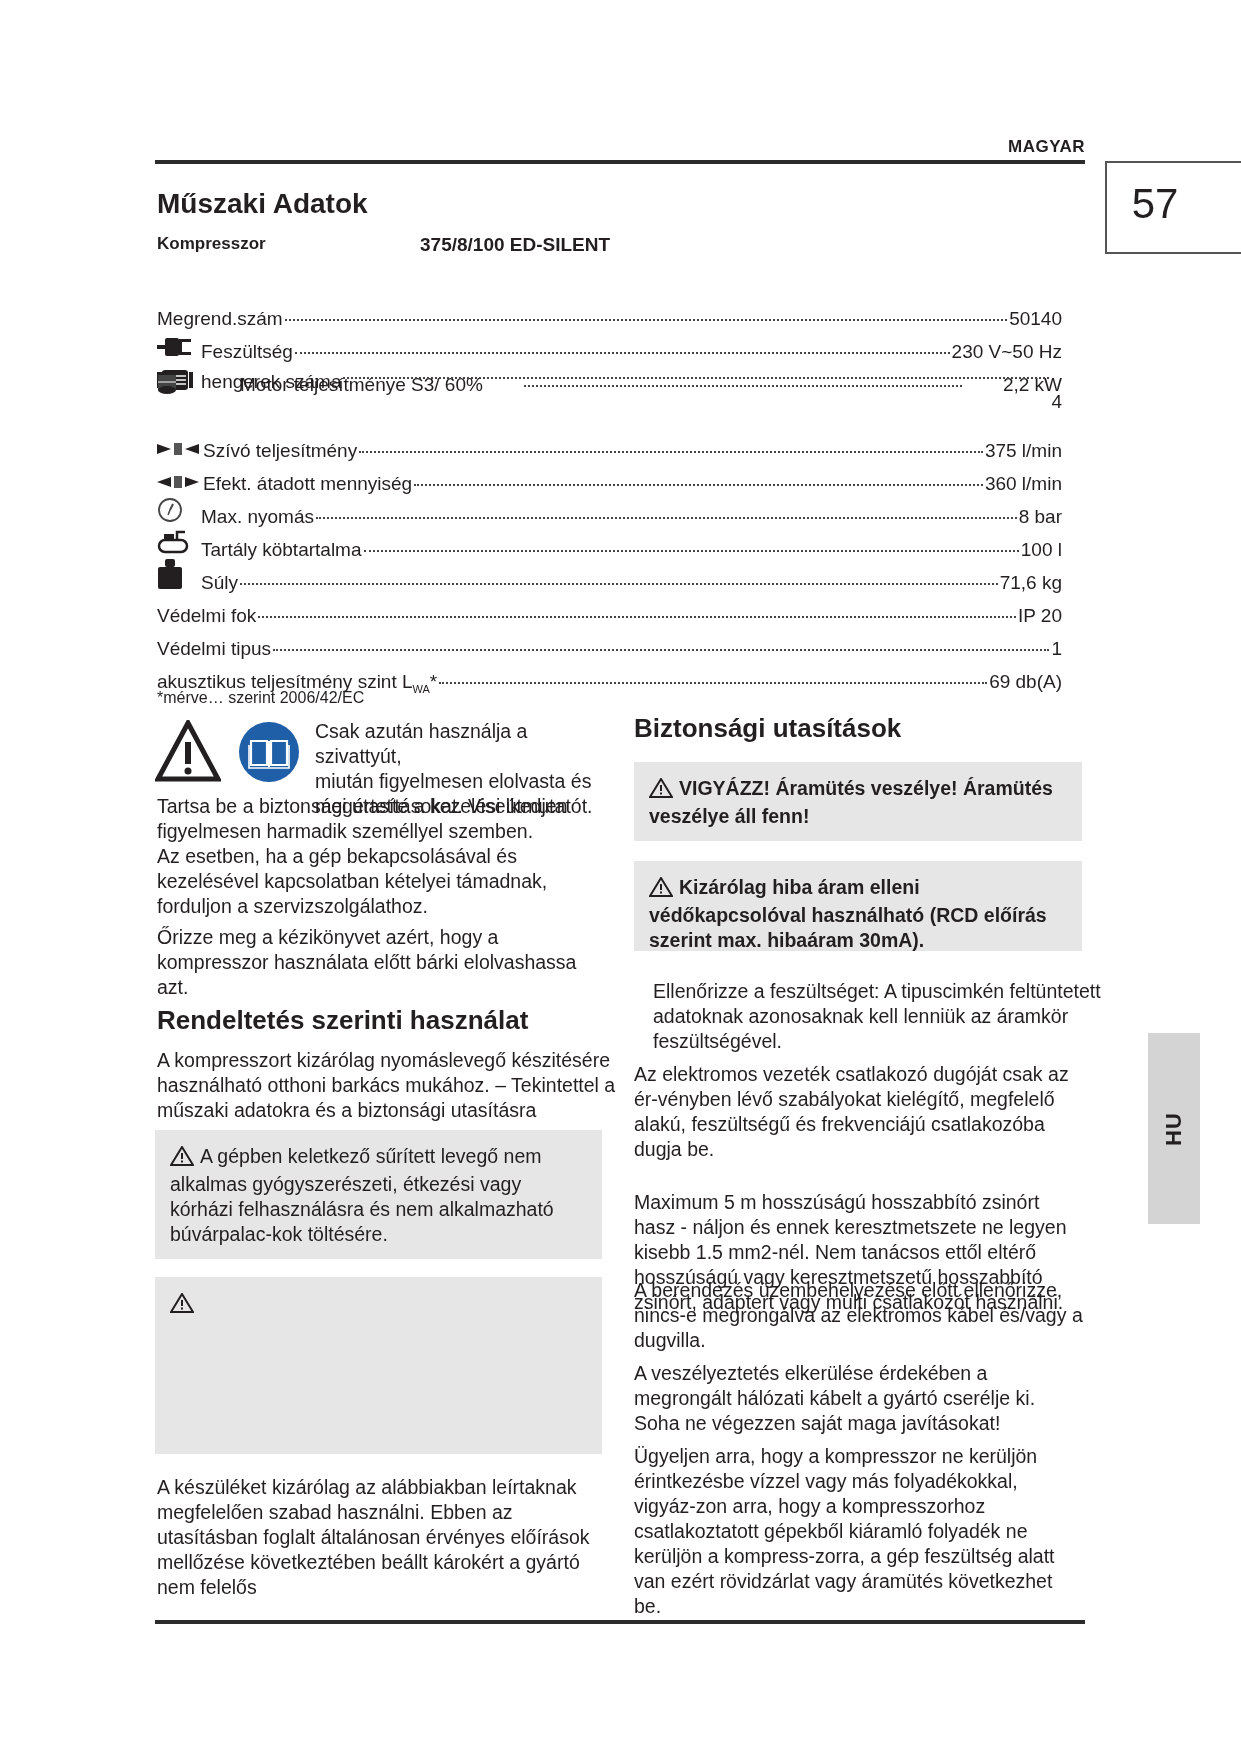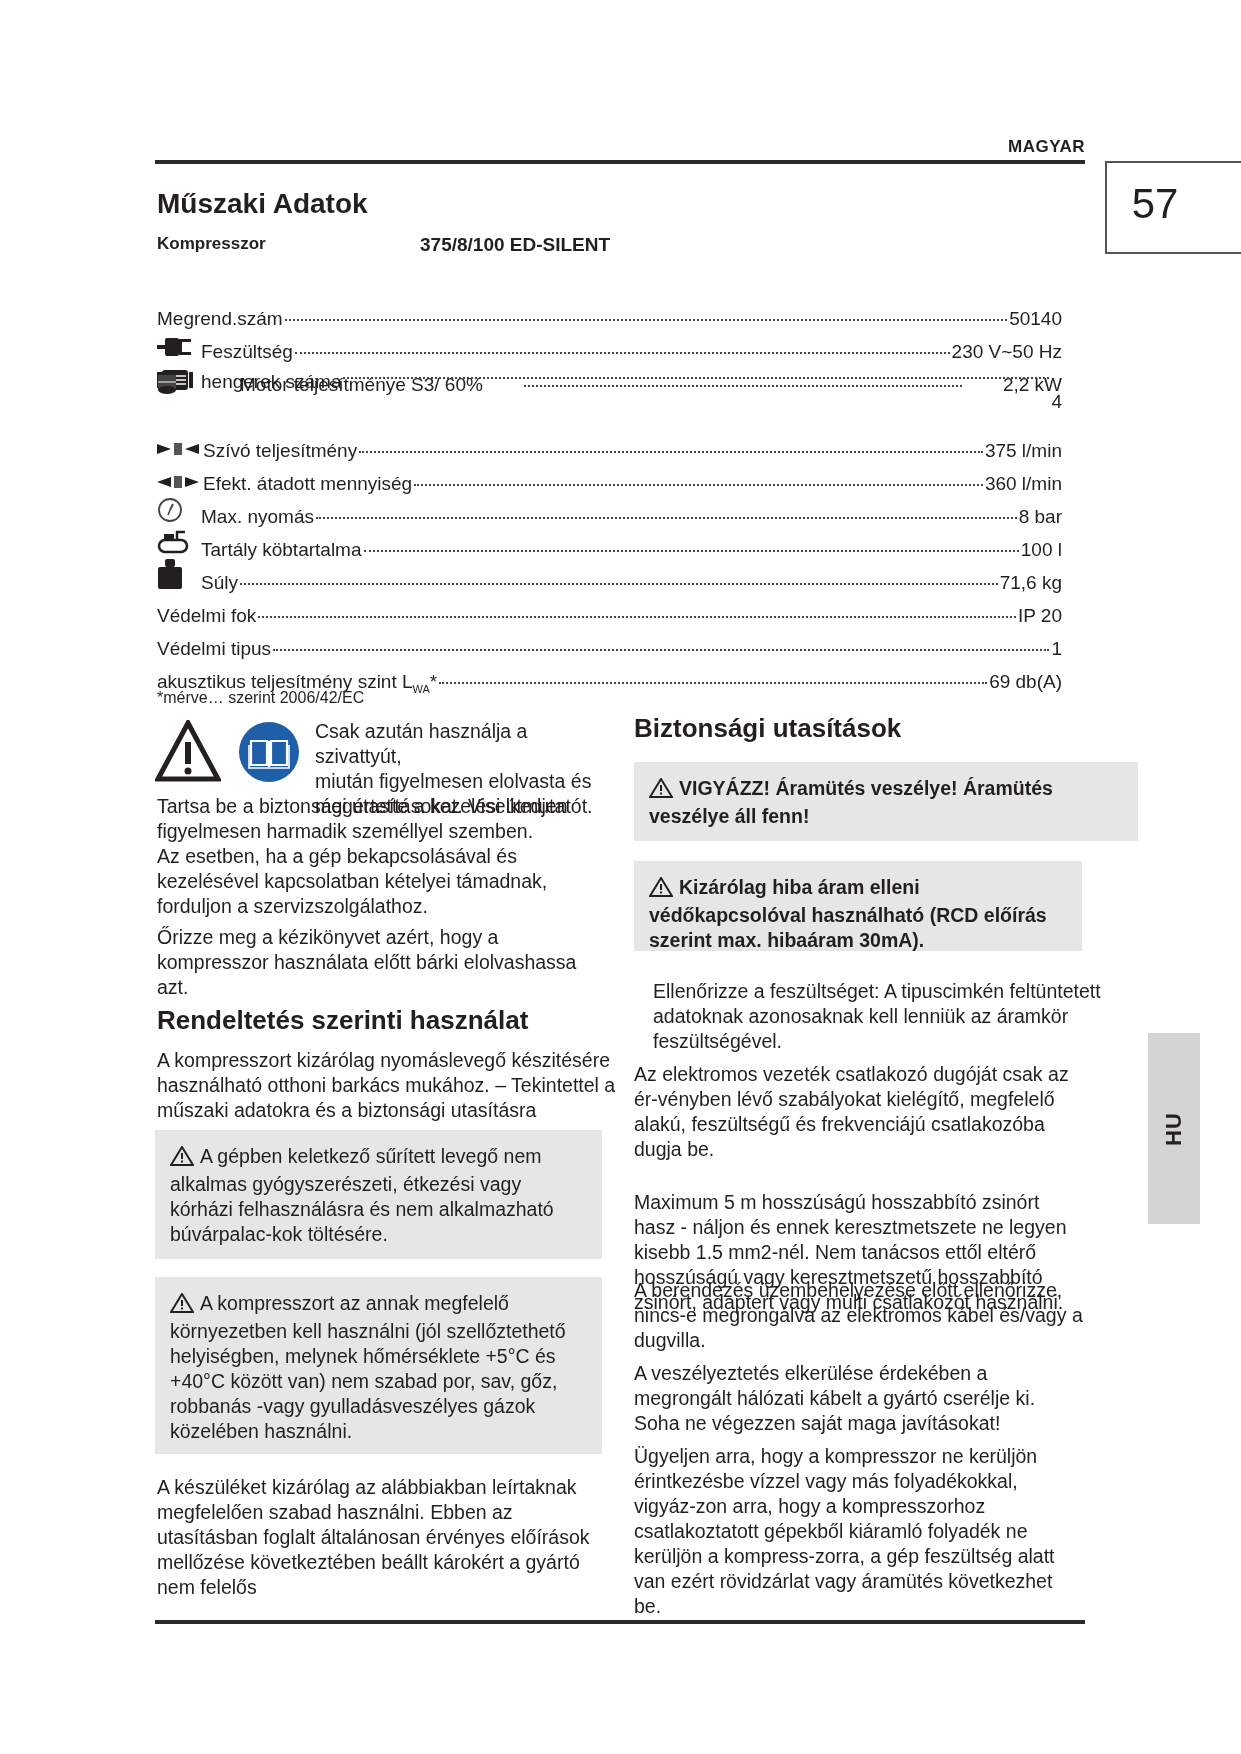--- a/index.html
+++ b/index.html
@@ -194,26 +194,26 @@
         <polygon points="12,1 23,19 1,19" fill="none" stroke="#231f20" stroke-width="2"></polygon>
         <rect x="11" y="7" width="2" height="6" fill="#231f20"></rect>
         <rect x="11" y="14.5" width="2" height="2" fill="#231f20"></rect>
       </svg></span><span>A gépben keletkező sűrített levegő nem alkalmas gyógyszerészeti, étkezési vagy kórházi felhasználásra és nem alkalmazható búvárpalac-kok töltésére.</span>
 </div>
 <div class="abs box" style="left:155px; top:1277px; width:447px; height:177px;">
   <span class="warn"><svg width="24" height="20" viewBox="0 0 24 20">
         <polygon points="12,1 23,19 1,19" fill="none" stroke="#231f20" stroke-width="2"></polygon>
         <rect x="11" y="7" width="2" height="6" fill="#231f20"></rect>
         <rect x="11" y="14.5" width="2" height="2" fill="#231f20"></rect>
-      </svg></span><span>A kompresszort az annak megfelelő környezetben kell használni (jól szellőztethető helyiségben, melynek hőmérséklete +5°C és +40°C között van) nem szabad por, sav, gőz, robbanás -vagy gyulladásveszélyes gázok közelében használni.</span>
+      </svg></span>
 </div>
 <div class="abs p" style="left:157px; top:1475px; width:455px;">A készüléket kizárólag az alábbiakban leírtaknak megfelelően szabad használni. Ebben az utasításban foglalt általánosan érvényes előírások mellőzése következtében beállt károkért a gyártó nem felelős</div>
 
 <div class="abs h2" style="left:634px; top:713px;">Biztonsági utasítások</div>
-<div class="abs box bold" style="left:634px; top:762px; width:504px; height:79px;">
+<div class="abs box bold" style="left:634px; top:762px; width:448px; height:79px;">
   <span class="warn"><svg width="24" height="20" viewBox="0 0 24 20">
         <polygon points="12,1 23,19 1,19" fill="none" stroke="#231f20" stroke-width="2"></polygon>
         <rect x="11" y="7" width="2" height="6" fill="#231f20"></rect>
         <rect x="11" y="14.5" width="2" height="2" fill="#231f20"></rect>
       </svg></span><span>VIGYÁZZ! Áramütés veszélye! Áramütés veszélye áll fenn!</span>
 </div>
 <div class="abs box bold" style="left:634px; top:861px; width:448px; height:90px;">
   <span class="warn"><svg width="24" height="20" viewBox="0 0 24 20">
         <polygon points="12,1 23,19 1,19" fill="none" stroke="#231f20" stroke-width="2"></polygon>
         <rect x="11" y="7" width="2" height="6" fill="#231f20"></rect>

